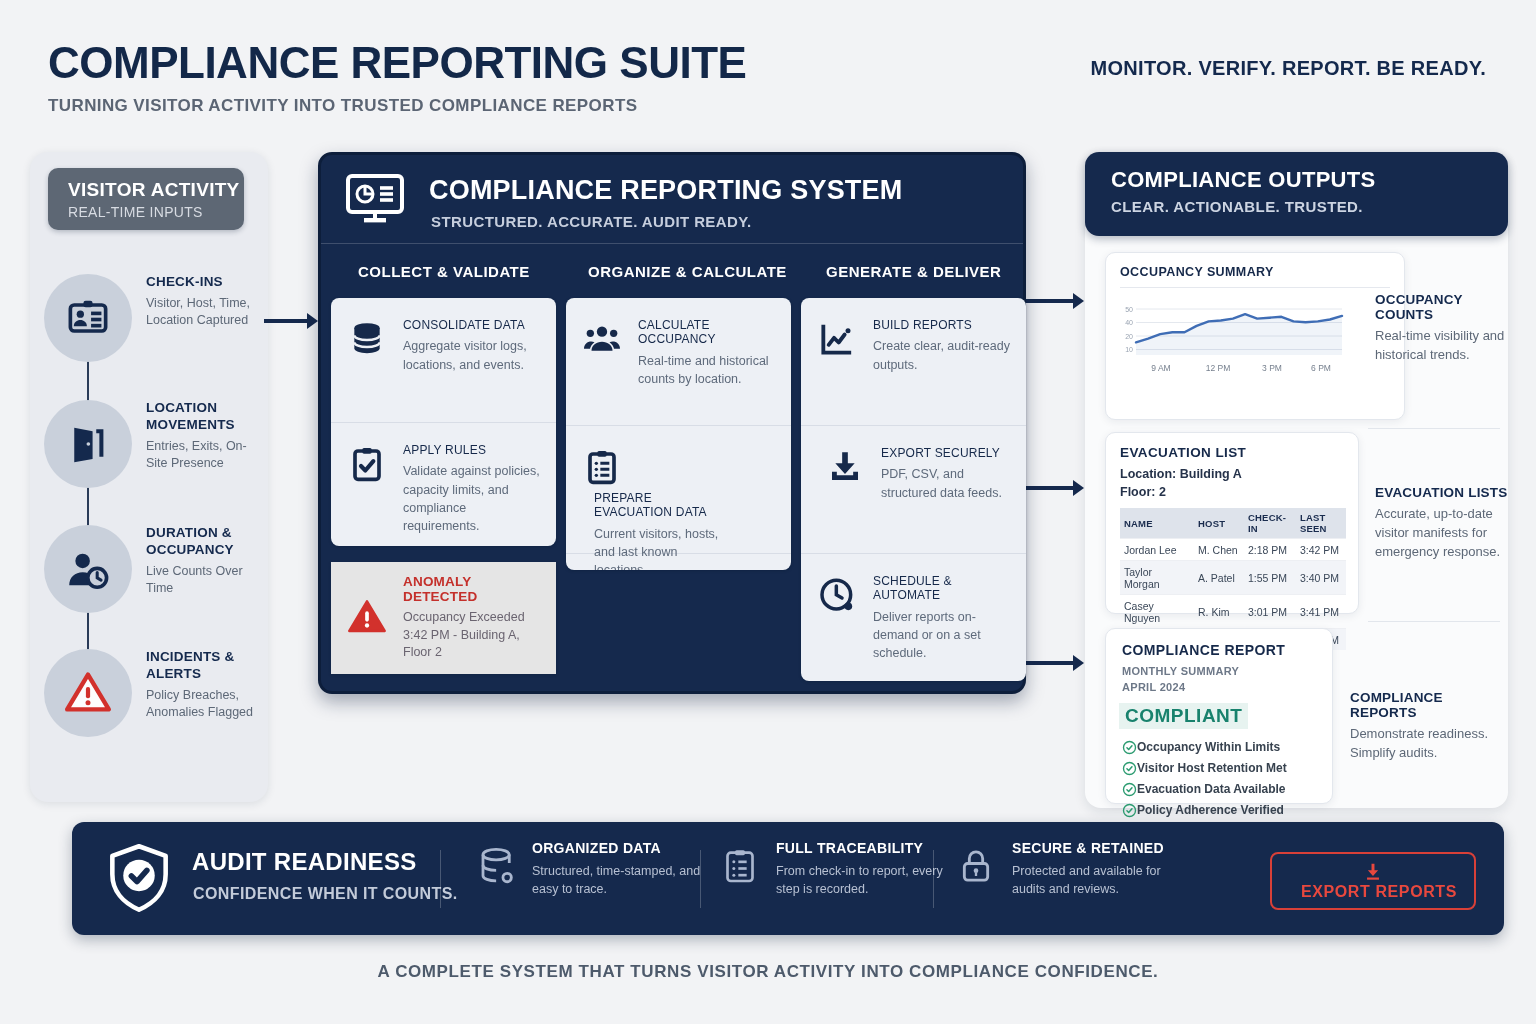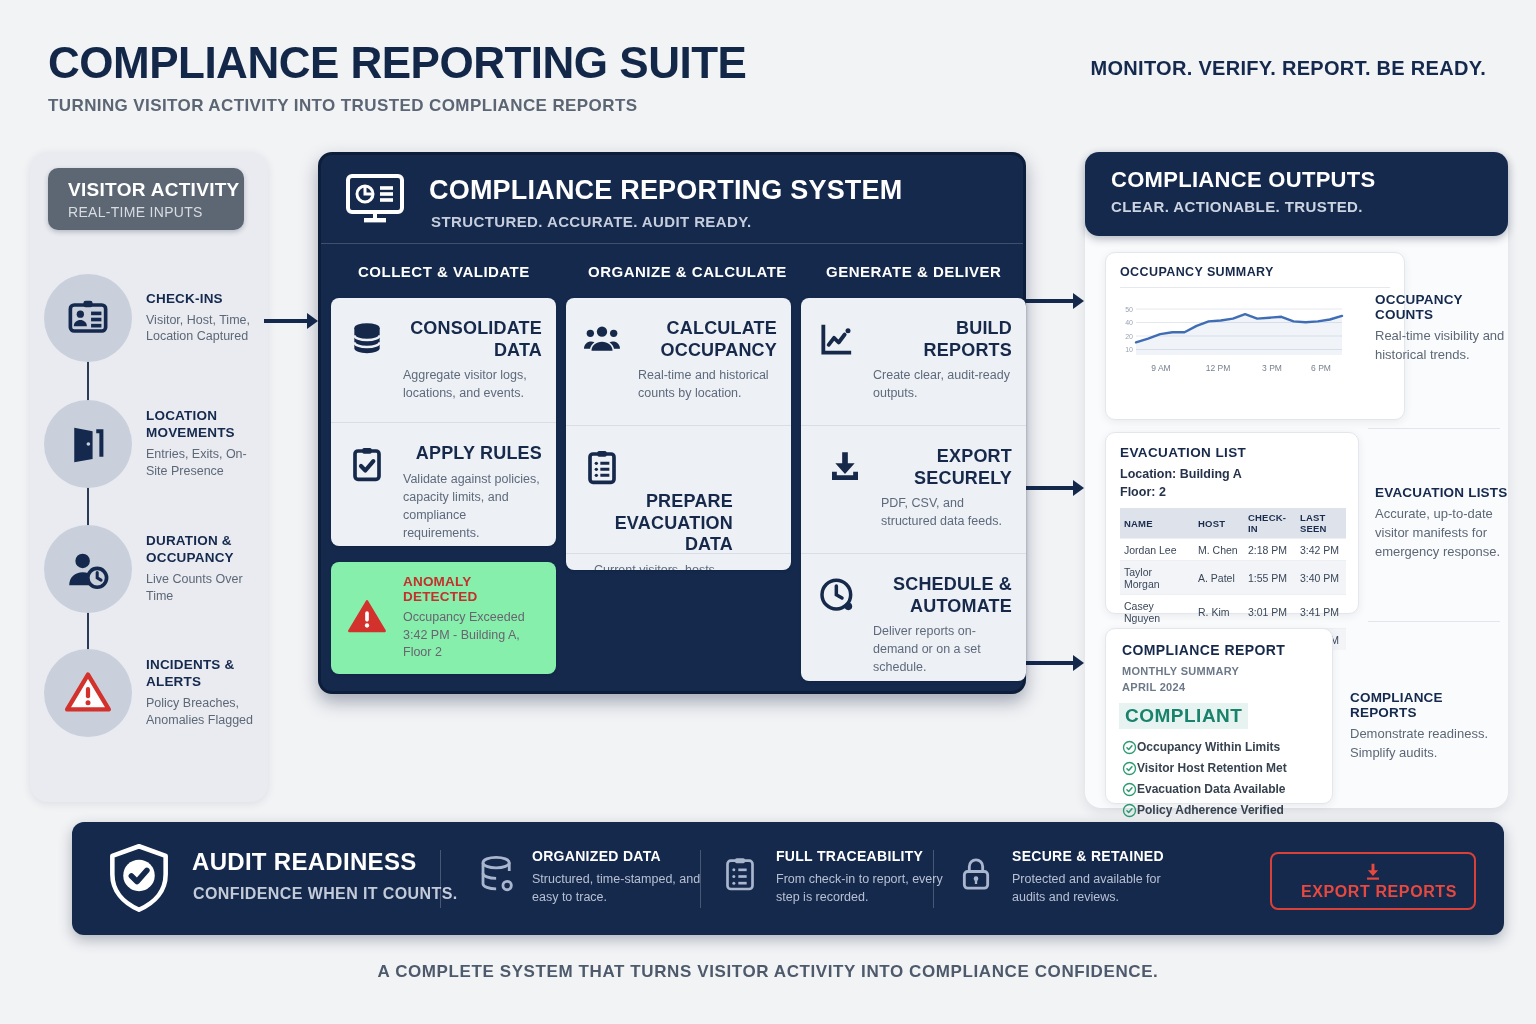--- a/index.html
+++ b/index.html
@@ -14,21 +14,21 @@
     color:#14294d;letter-spacing:.3px;}
   
   .inputs-panel{position:absolute;left:30px;top:152px;width:238px;height:650px;
     background:#e9ebf0;border-radius:18px;box-shadow:0 2px 8px rgba(20,35,60,.10);}
   .inputs-pill{position:absolute;left:18px;top:16px;width:196px;height:62px;background:#5d6774;
     border-radius:10px;color:#fff;display:flex;flex-direction:column;justify-content:center;
     padding-left:20px;box-sizing:border-box;box-shadow:0 2px 5px rgba(20,35,60,.25);}
   .inputs-pill .t1{font-size:19px;font-weight:800;letter-spacing:.3px;}
   .inputs-pill .t2{font-size:14px;color:#d8dce3;margin-top:3px;letter-spacing:.3px;}
   .input-connector{position:absolute;left:57px;top:166px;width:2px;height:375px;background:#2a3b58;}
-  .input-item{position:absolute;left:14px;width:220px;height:88px;display:flex;align-items:center;}
+  .input-item{position:absolute;left:14px;width:220px;height:88px;display:flex;align-items:flex-start;}
   .input-circle{width:88px;height:88px;border-radius:50%;background:#c9d0db;flex:none;
     display:flex;align-items:center;justify-content:center;color:#14294d;position:relative;z-index:1;}
   .ia-text{margin-left:14px;width:124px;}
   .ia-title{font-size:13.5px;font-weight:800;color:#14294d;letter-spacing:.2px;line-height:1.25;}
   .ia-desc{font-size:12.5px;color:#5d6877;line-height:1.35;margin-top:4px;}
   
   .arrow-h{position:absolute;height:4px;background:#15294d;}
   .arrow-h::after{content:"";position:absolute;right:-10px;top:-6px;width:0;height:0;
     border-left:11px solid #15294d;border-top:8px solid transparent;border-bottom:8px solid transparent;}
   
@@ -39,23 +39,23 @@
   .sys-title{position:absolute;left:108px;top:20px;font-size:27px;font-weight:800;color:#fff;letter-spacing:.2px;}
   .sys-sub{position:absolute;left:110px;top:58px;font-size:15px;color:#c6cedd;letter-spacing:.4px;font-weight:600;}
   .sys-divider{position:absolute;left:0;top:88px;width:100%;height:1px;background:rgba(255,255,255,.18);}
   .sys-colhead{position:absolute;top:108px;font-size:15px;font-weight:800;color:#fff;letter-spacing:.5px;}
   .sys-col{position:absolute;top:143px;width:225px;}
   .sys-card{background:#edf0f5;border-radius:8px;box-shadow:0 1px 3px rgba(10,25,50,.35);overflow:hidden;}
   .sys-section{display:flex;align-items:flex-start;padding:20px 14px 0 16px;box-sizing:border-box;}
   .sys-section + .sys-section{border-top:1px solid #d8dde6;}
   .sec-icon{width:44px;flex:none;color:#16294a;margin-top:1px;}
   .sec-text{margin-left:12px;width:139px;}
-  .sec-title{font-size:18px;font-weight:700;color:#16294a;letter-spacing:.2px;margin-bottom:5px;line-height:1.2;text-align:right;}
+  .sec-title{font-size:12px;font-weight:400;color:#16294a;letter-spacing:.2px;margin-bottom:5px;line-height:1.2;}
   .sec-desc{font-size:12.5px;color:#5e6a7b;line-height:1.45;}
-  .anomaly-card{margin-top:16px;height:112px;background:#86efac;border-radius:8px;display:flex;
+  .anomaly-card{margin-top:16px;height:112px;background:#e5e5e5;border-radius:0;display:flex;
     align-items:center;padding:0 14px 0 16px;box-sizing:border-box;box-shadow:0 1px 3px rgba(10,25,50,.3);}
   .anomaly-title{font-size:13.5px;font-weight:800;color:#c4302b;letter-spacing:.2px;margin-bottom:5px;}
   .anomaly-line{font-size:12.5px;color:#6a6470;line-height:1.4;}
   
   .outputs-bg{position:absolute;left:1085px;top:152px;width:423px;height:656px;background:#fafbfc;
     border-radius:16px;box-shadow:0 4px 12px rgba(20,35,60,.10);}
   .outputs-header{position:absolute;left:1085px;top:152px;width:423px;height:84px;background:#15294d;
     border-radius:14px;box-sizing:border-box;padding:15px 0 0 26px;box-shadow:0 3px 8px rgba(13,30,60,.3);}
   .outputs-title{font-size:22px;font-weight:800;color:#fff;letter-spacing:.3px;}
   .outputs-sub{font-size:15px;color:#ccd4e2;margin-top:5px;letter-spacing:.4px;font-weight:600;}
@@ -86,21 +86,21 @@
   .out-desc .t{font-size:13.5px;font-weight:800;color:#14294d;letter-spacing:.2px;margin-bottom:5px;}
   .out-desc .d{font-size:13px;color:#5d6877;line-height:1.45;}
   .out-sep{position:absolute;height:1px;background:#e2e6ec;width:132px;left:1368px;}
   
   .footer-bar{position:absolute;left:72px;top:822px;width:1432px;height:113px;background:#15294d;
     border-radius:12px;box-shadow:0 5px 14px rgba(20,35,60,.30);}
   .fb-shield{position:absolute;left:34px;top:20px;width:66px;height:72px;}
   .fb-title{position:absolute;left:120px;top:26px;font-size:24px;font-weight:800;color:#fff;letter-spacing:.3px;}
   .fb-sub{position:absolute;left:121px;top:63px;font-size:16px;color:#c3cbd9;letter-spacing:.4px;font-weight:600;}
   .fb-divider{position:absolute;top:28px;width:1px;height:58px;background:rgba(255,255,255,.22);}
-  .fb-item{position:absolute;top:26px;display:flex;align-items:flex-start;}
+  .fb-item{position:absolute;top:18px;display:flex;align-items:flex-start;}
   .fb-icon{width:42px;flex:none;margin-top:2px;}
   .fb-item .tt{font-size:14px;font-weight:800;color:#fff;letter-spacing:.3px;margin-bottom:6px;}
   .fb-item .dd{font-size:12.5px;color:#b7c0d2;line-height:1.45;width:170px;}
   .fb-text{margin-left:14px;}
   .export-btn{position:absolute;left:1198px;top:30px;width:202px;height:54px;border:2px solid #d84038;
     border-radius:8px;background:transparent;display:flex;align-items:center;justify-content:center;
     cursor:pointer;flex-direction:column;}
   .export-btn .lbl{font-size:16px;font-weight:800;color:#e8483e;letter-spacing:.6px;margin-left:12px;
     font-family:"Liberation Sans",sans-serif;}
   

